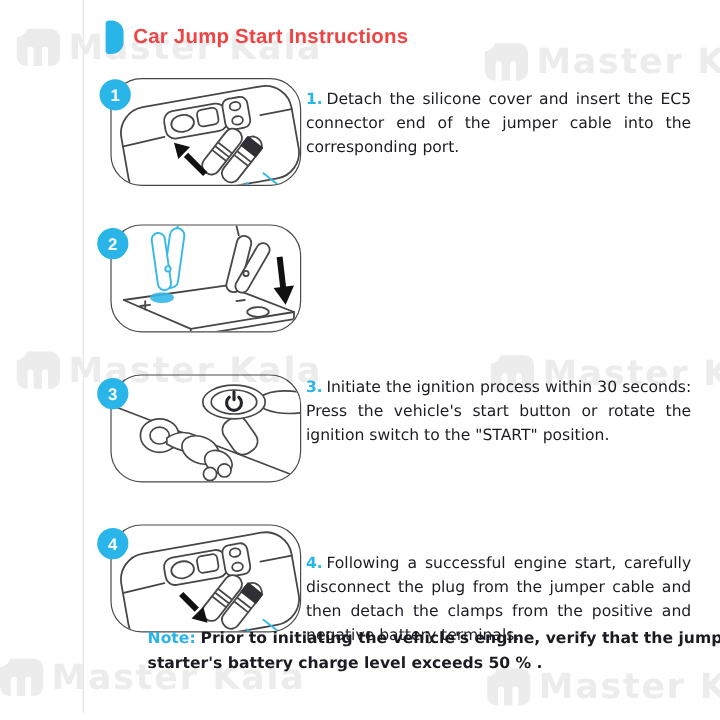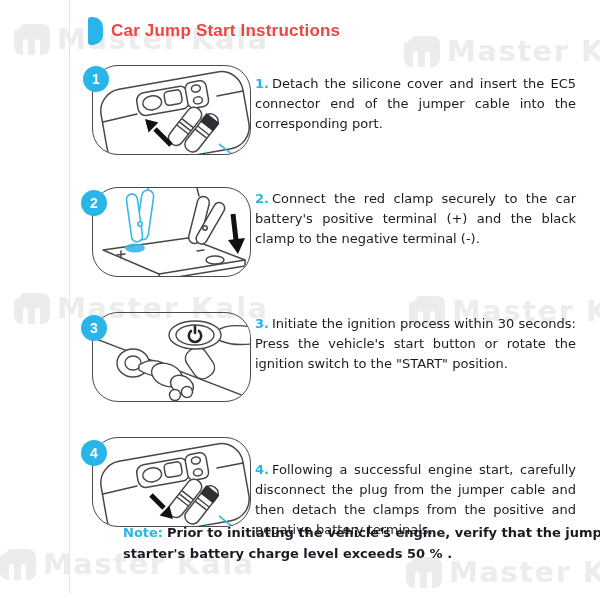--- a/index.html
+++ b/index.html
@@ -167,23 +167,20 @@
         <line x1="54" y1="4" x2="58" y2="-8"></line>
         <rect x="46" y="2" width="12" height="50" rx="6" transform="rotate(8 52 27)"></rect>
         <rect x="36" y="6" width="11" height="48" rx="5.5" transform="rotate(-8 41 30)"></rect>
         <circle cx="47" cy="36" r="2.2"></circle>
       </g>
       <g fill="#111">
         <line x1="140" y1="26" x2="143" y2="52" stroke="#111" stroke-width="5"></line>
         <polygon points="145,66 135,52 152,50"></polygon>
       </g>
     </svg>
-  </div>
-  <div class="steptext" style="top:189px;">
-    <span class="num">2.</span><span>Connect the red clamp securely to the car battery's positive terminal (+) and the black clamp to the negative terminal (-).</span>
   </div>
 
   <div class="stepnum" style="left:81px;top:315px;">3</div>
   <div class="frame" style="top:312px;">
     <svg viewBox="0 0 157 88">
       <g stroke="#474747" stroke-width="1.4" fill="none" stroke-linejoin="round" stroke-linecap="round">
         <line x1="-2" y1="24" x2="159" y2="86"></line>
         <rect x="96" y="34" width="22" height="32" rx="9" transform="rotate(-35 107 50)" fill="#fff"></rect>
         <path d="M158,14 Q134,10 124,18 Q120,24 128,28 Q140,33 158,31" fill="#fff"></path>
         <ellipse cx="102" cy="22" rx="26" ry="14" fill="#fff"></ellipse>

